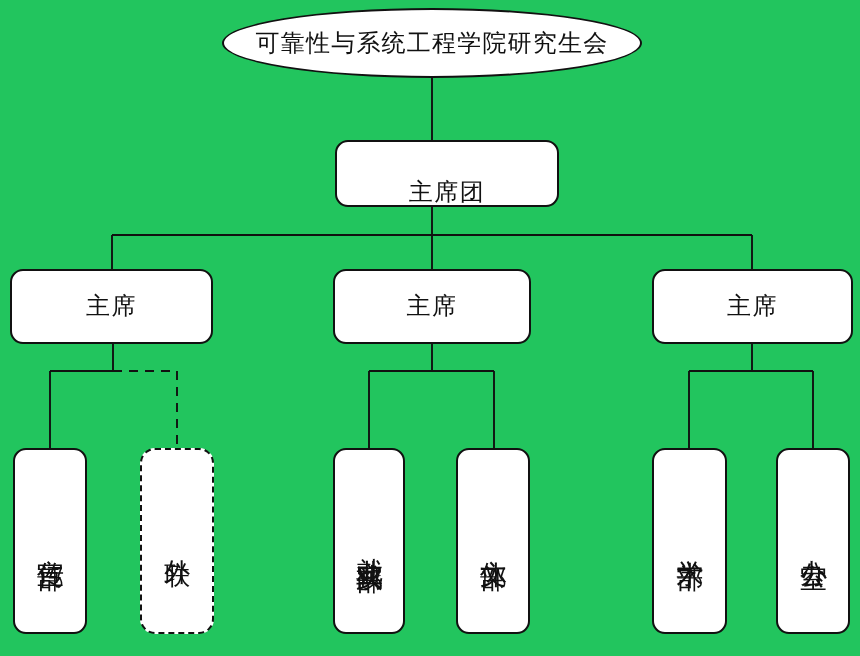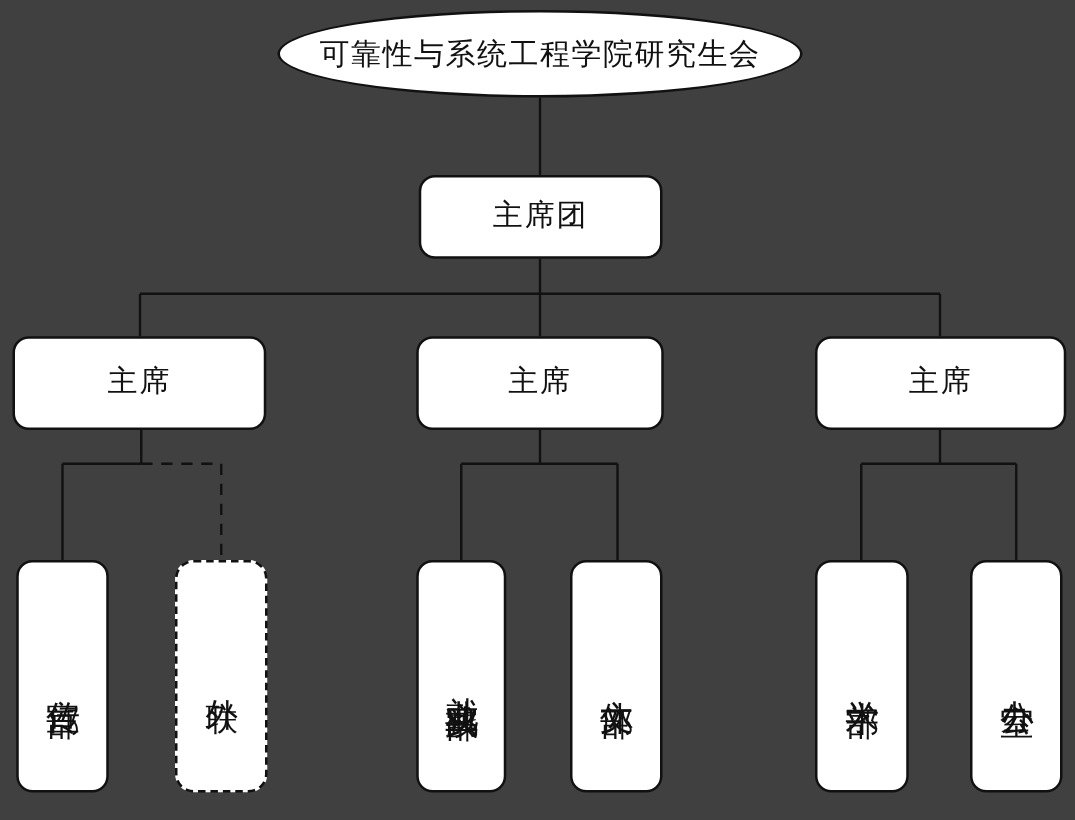--- a/index.html
+++ b/index.html
@@ -4,21 +4,21 @@
 <style>
   html, body {
     margin: 0;
     padding: 0;
     background: #ffffff;
   }
   #chart-root {
     position: relative;
     width: 860px;
     height: 656px;
-    background: #404040;
+    background: #22c55e;
     font-family: Liberation Serif, serif;
     overflow: hidden;
   }
   #connector-layer {
     position: absolute;
     left: 0;
     top: 0;
     width: 860px;
     height: 656px;
   }
@@ -101,21 +101,21 @@
       <path d="M 689 371 L 813 371"></path>
       <path d="M 689 371 L 689 448"></path>
       <path d="M 813 371 L 813 448"></path>
     </g>
   </svg>
 
   <div class="node root" style="left:222px; top:8px; width:420px; height:70px;">
     <span class="label-root">可靠性与系统工程学院研究生会</span>
   </div>
 
-  <div class="node box" style="left:335px; top:140px; width:195px; height:67px;">
+  <div class="node box" style="left:335px; top:140px; width:224px; height:67px;align-items:flex-end;">
     <span class="label-h">主席团</span>
   </div>
 
   <div class="node box" style="left:10px; top:269px; width:203px; height:75px;">
     <span class="label-h">主席</span>
   </div>
 
   <div class="node box" style="left:333px; top:269px; width:198px; height:75px;">
     <span class="label-h">主席</span>
   </div>

